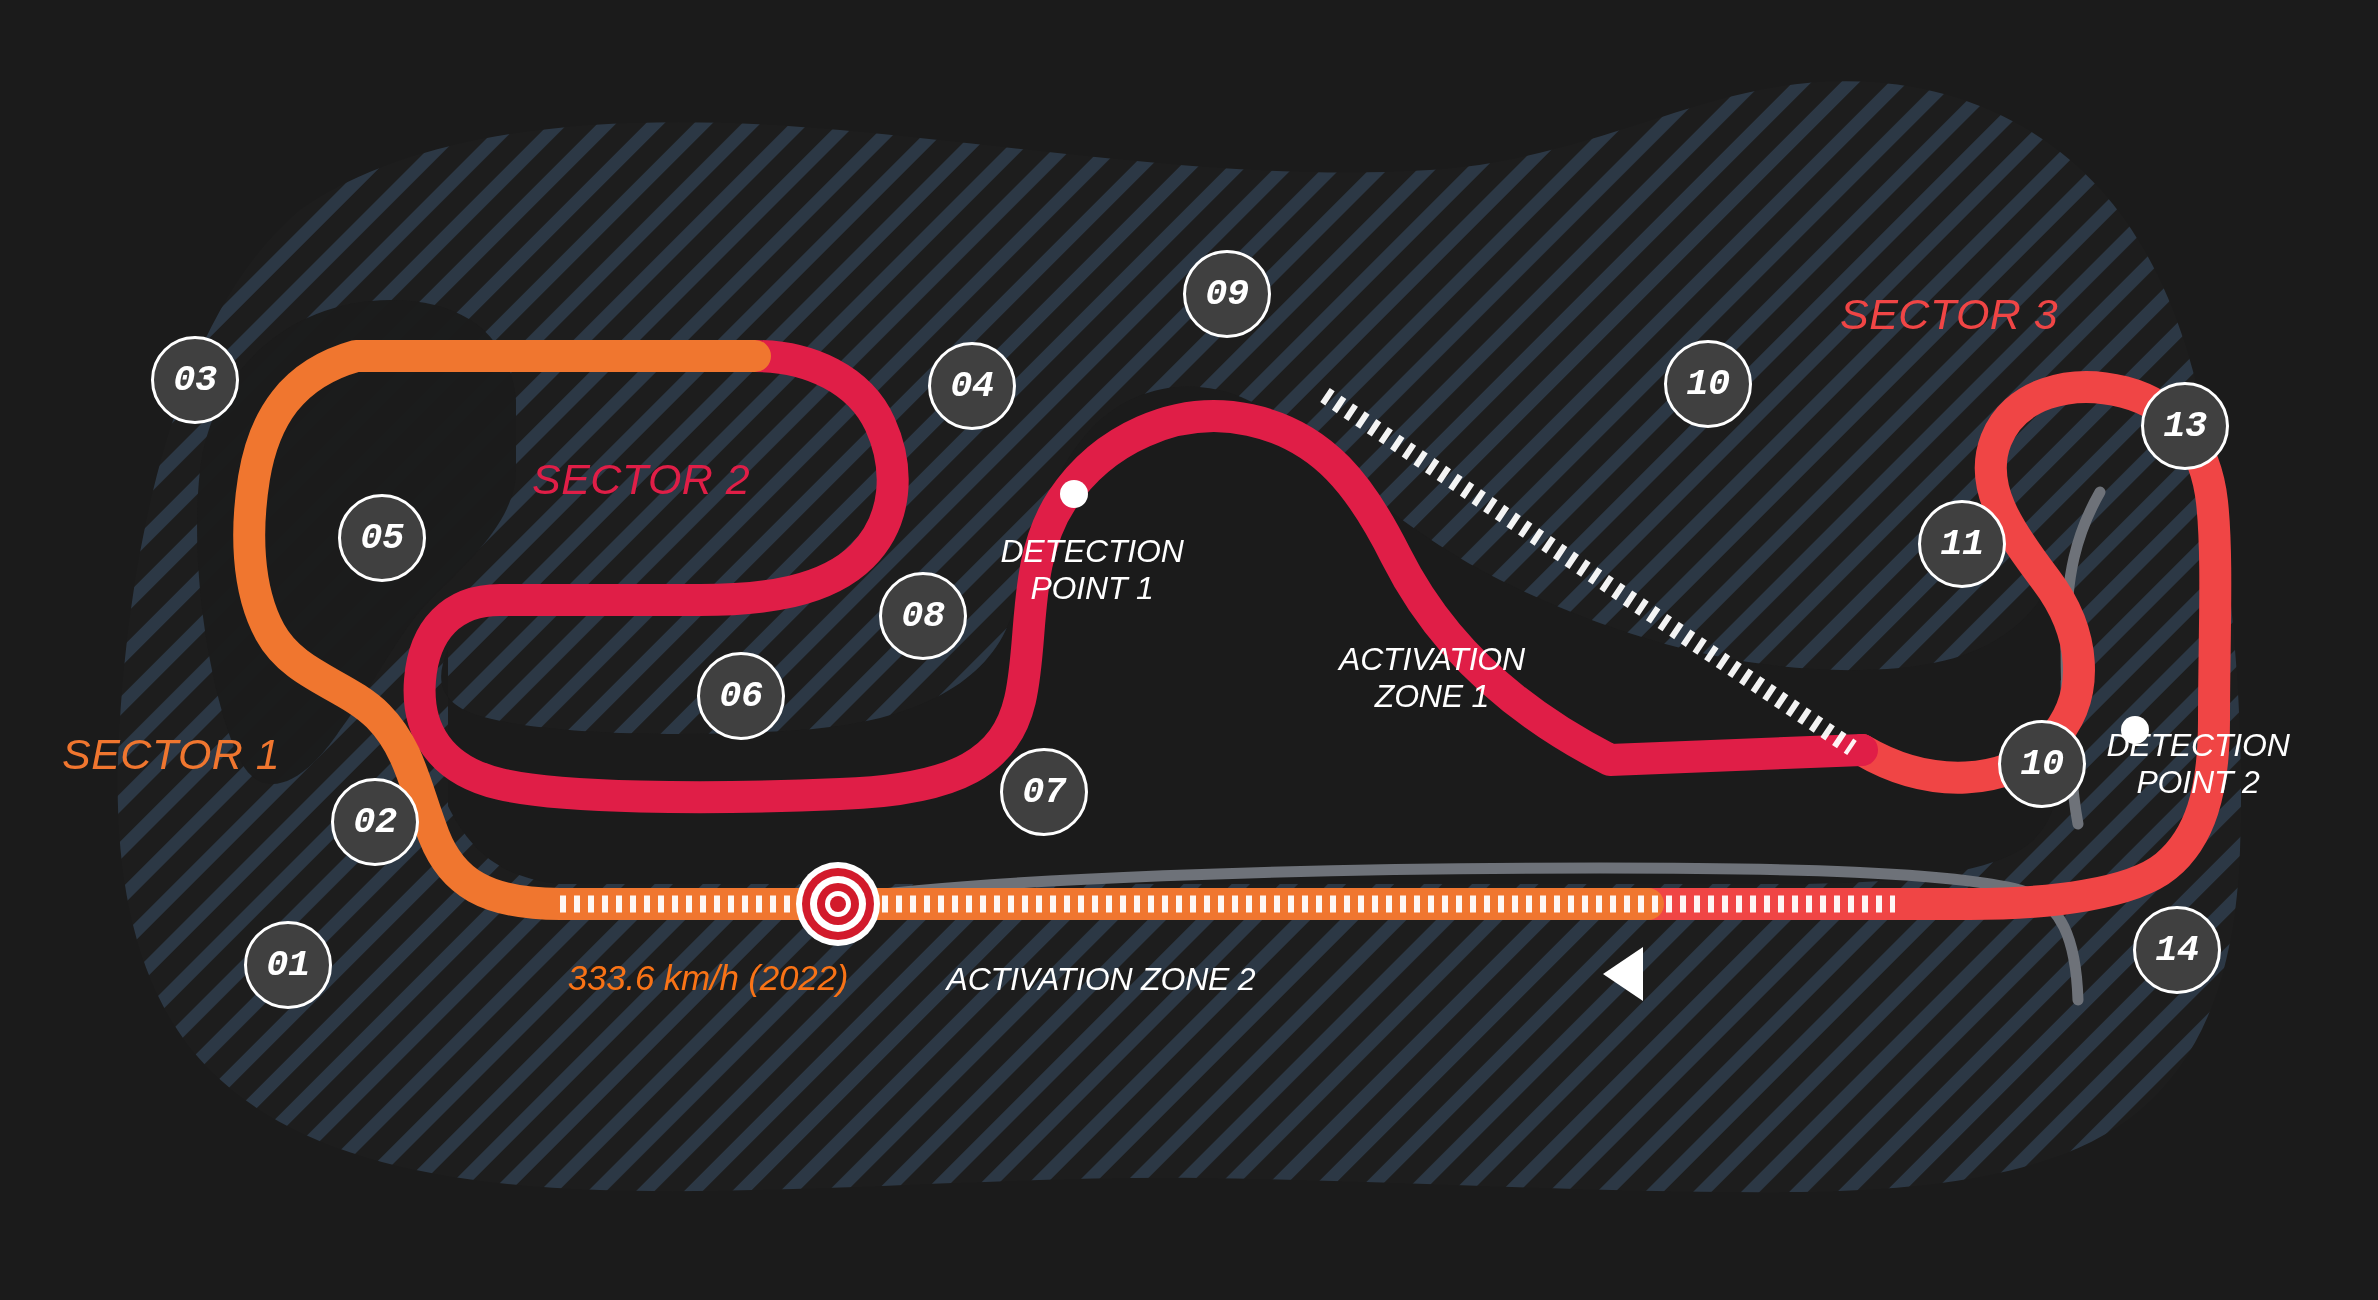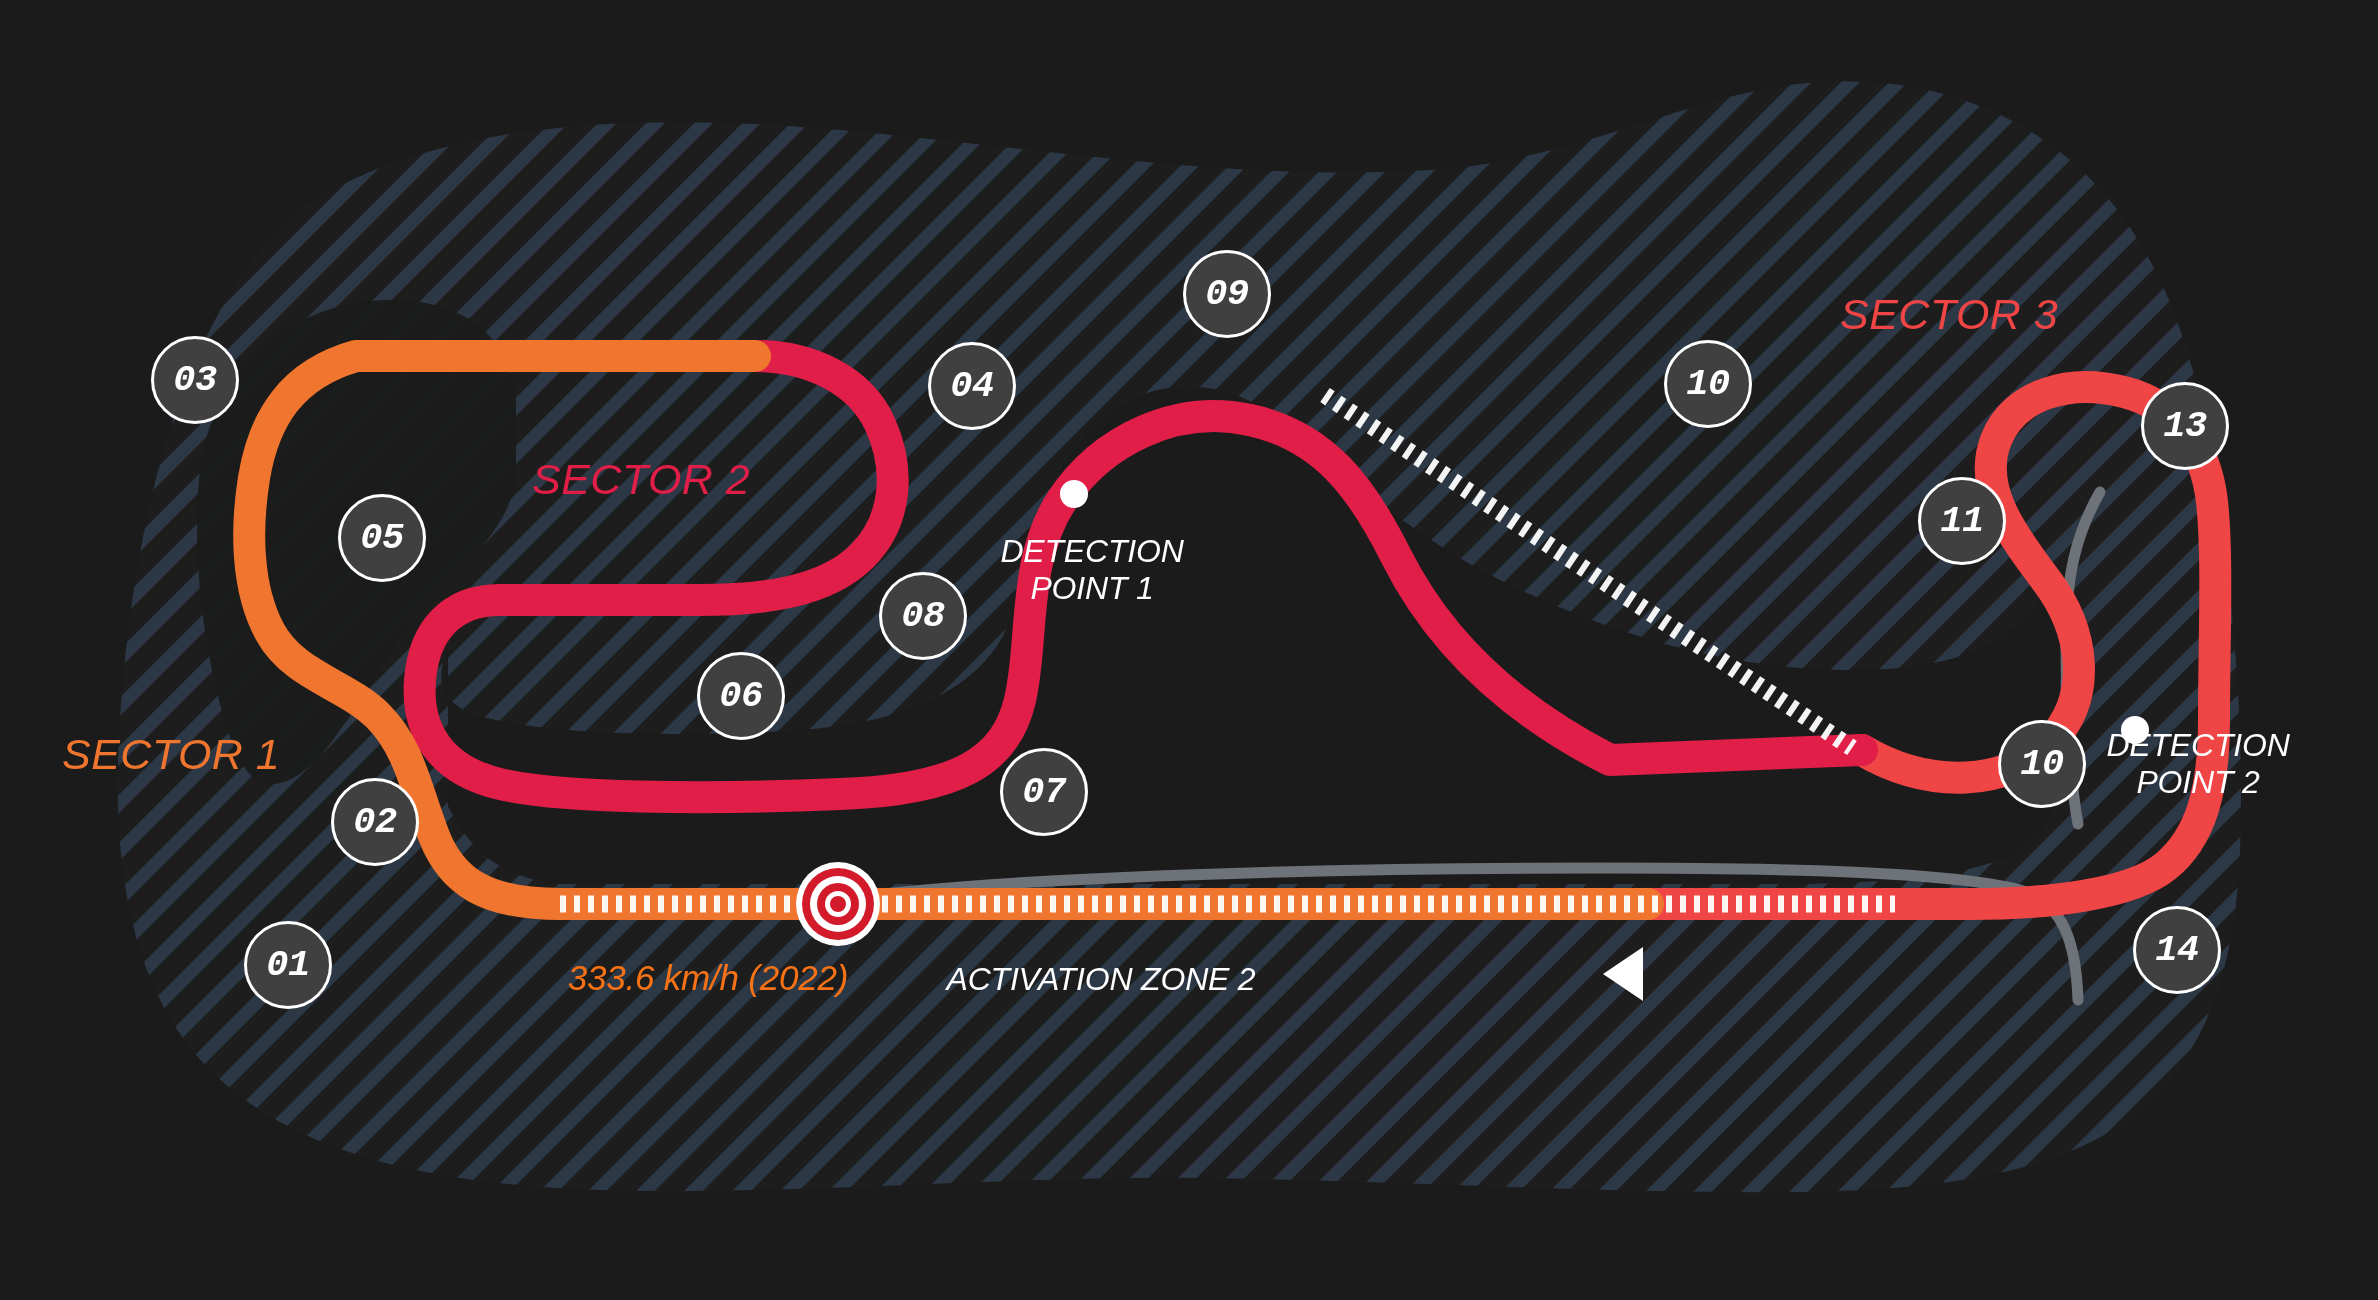--- a/index.html
+++ b/index.html
@@ -205,33 +205,35 @@
       <div class="marker" style="left: 244px; top: 921px;">01</div>
       <div class="marker" style="left: 331px; top: 778px;">02</div>
       <div class="marker" style="left: 151px; top: 336px;">03</div>
       <div class="marker" style="left: 928px; top: 342px;">04</div>
       <div class="marker" style="left: 338px; top: 494px;">05</div>
       <div class="marker" style="left: 697px; top: 652px;">06</div>
       <div class="marker" style="left: 1000px; top: 748px;">07</div>
       <div class="marker" style="left: 879px; top: 572px;">08</div>
       <div class="marker" style="left: 1183px; top: 250px;">09</div>
       <div class="marker" style="left: 1998px; top: 720px;">10</div>
-      <div class="marker" style="left: 1918px; top: 477px;">11</div>
+      <div class="marker" style="left: 1918px; top: 500px;">11</div>
       <div class="marker" style="left: 1664px; top: 340px;">10</div>
       <div class="marker" style="left: 2141px; top: 382px;">13</div>
       <div class="marker" style="left: 2133px; top: 906px;">14</div>
     </div>
 
   <div class="lbl info-label" id="ann-dp1" style="left: 1092px; top: 533px; text-align: center; transform: translateX(-50%);">DETECTION
 POINT 1</div>
   <div class="dot" id="dot-dp1" style="left: 1060px; top: 480px;"></div>
 
   <div class="lbl info-label" id="ann-dp2" style="left: 2198px; top: 727px; text-align: center; transform: translateX(-50%);">DETECTION
 POINT 2</div>
   <div class="dot" id="dot-dp2" style="left: 2121px; top: 716px;"></div>
 
+  <div class="lbl info-label" id="ann-az1" style="left: 1432px; top: 641px; text-align: center; transform: translateX(-50%);">ACTIVATION
+ZONE 1</div>
   <div class="lbl info-label" id="ann-az2" style="left: 1101px; top: 961px; transform: translateX(-50%);">ACTIVATION ZONE 2</div>
 
   <div class="lbl speed-label" id="ann-speed" style="left: 708px; top: 958px; text-align: center; transform: translateX(-50%);">333.6 km/h (2022)</div>
 
   <div class="arrow" id="dir-arrow" style="left: 1603px; top: 947px;"></div>
 
 </div>
 
 </body></html>

